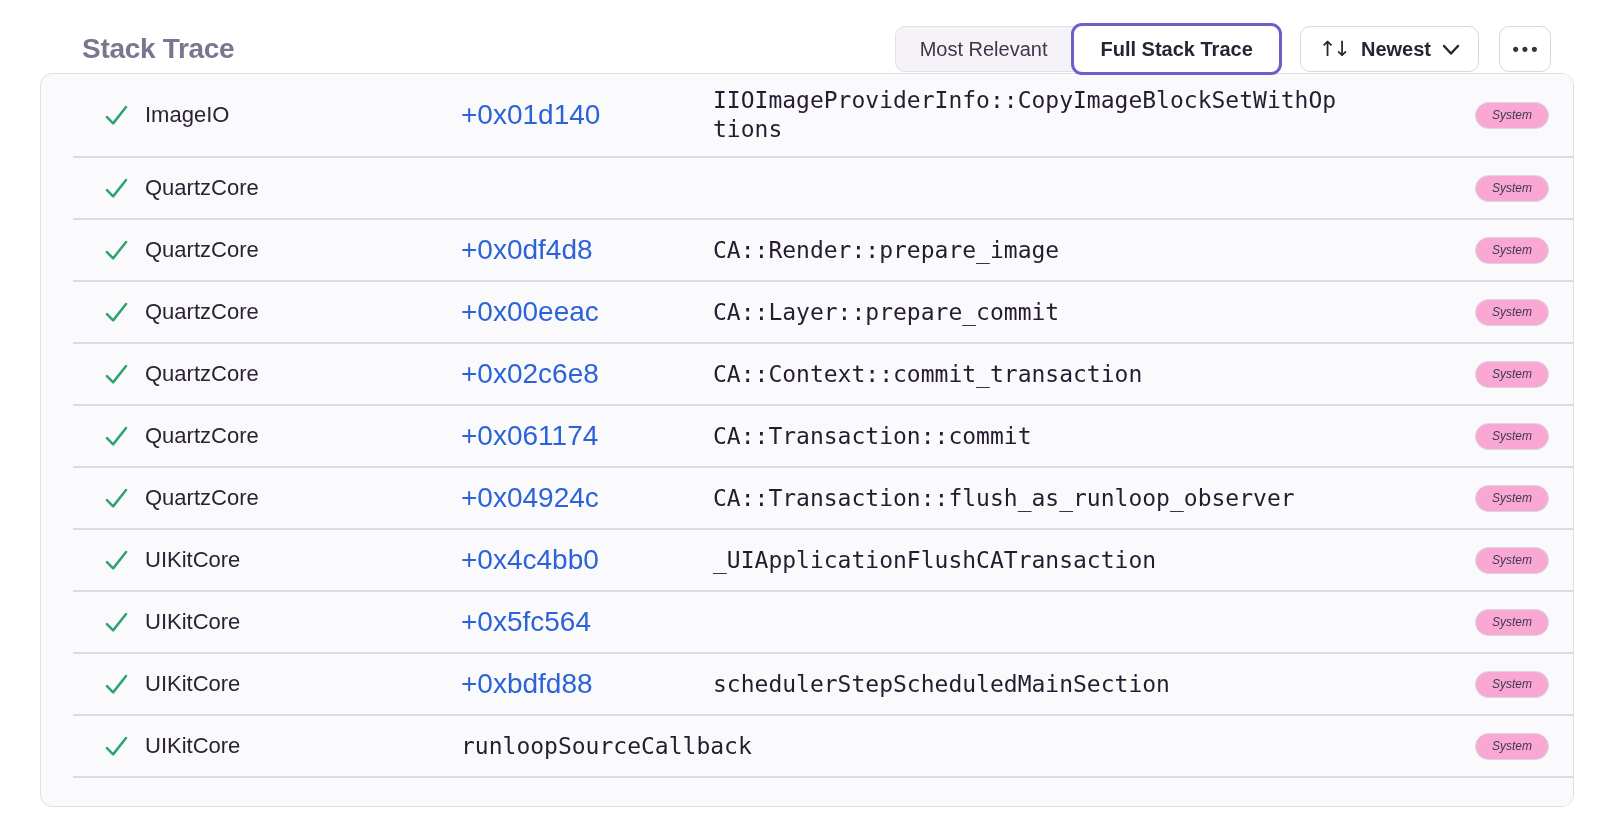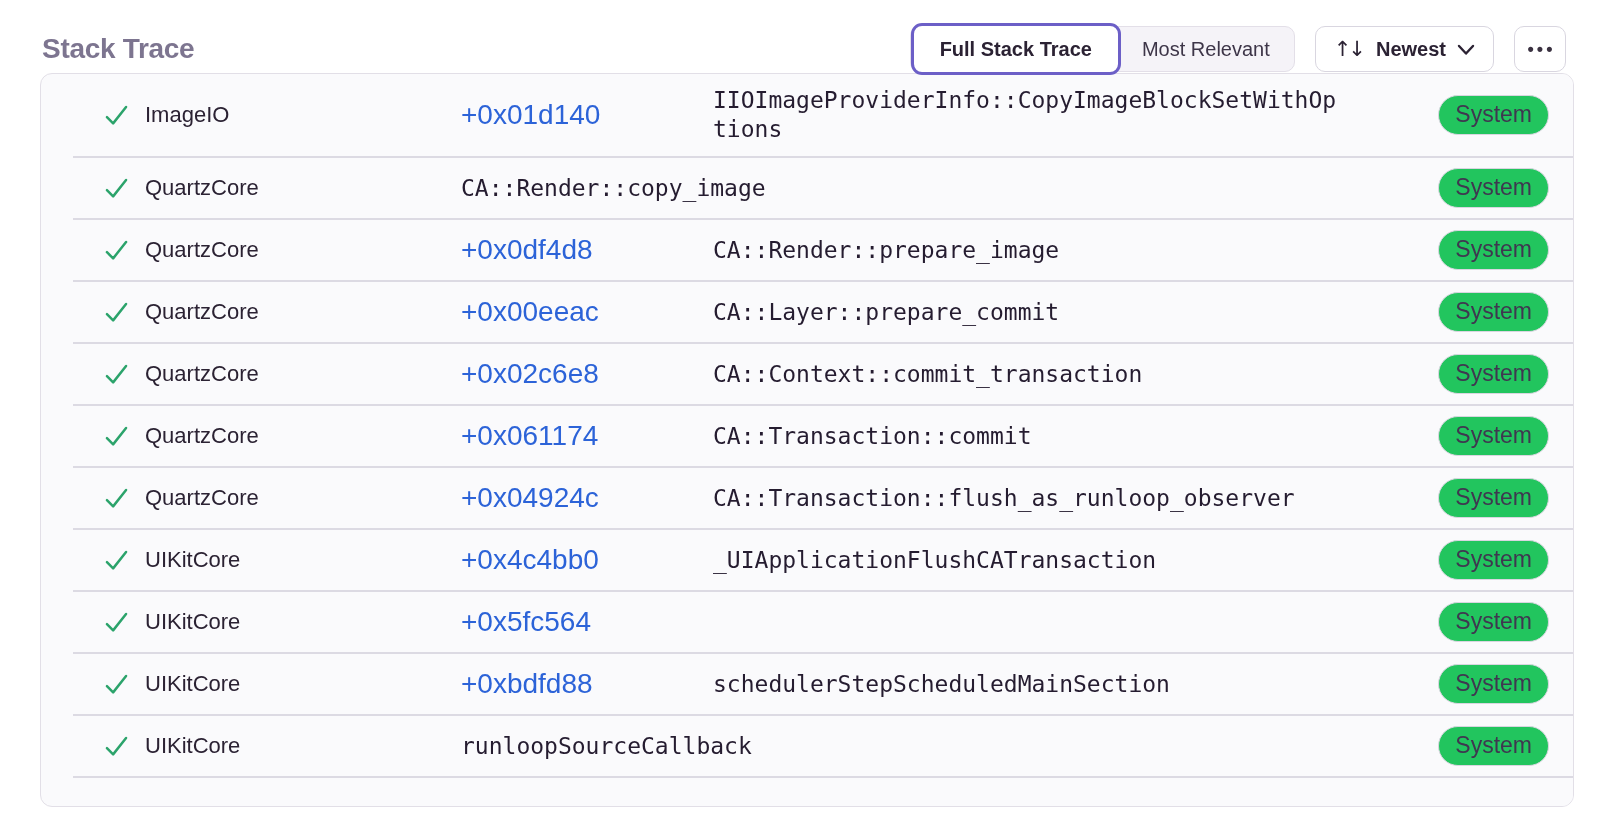--- a/index.html
+++ b/index.html
@@ -3,22 +3,23 @@
 <meta charset="utf-8">
 <style>
   * { margin: 0; padding: 0; box-sizing: border-box; }
   html, body { width: 1614px; height: 822px; overflow: hidden; background: #ffffff; }
   body { font-family: "Liberation Sans", sans-serif; color: #2b2233; }
 
   
   .header {
     display: flex;
     align-items: center;
-    padding: 25px 48px 0 42px;
+    padding: 25px 63px 0 42px;
     height: 73px;
+    margin-left: 40px;
   }
   .page-title {
     font-size: 28px;
     font-weight: 700;
     color: #7d7590;
     letter-spacing: -0.3px;
   }
   .controls {
     margin-left: auto;
     display: flex;
@@ -142,40 +143,41 @@
     font-family: "DejaVu Sans Mono", monospace;
     font-size: 23px;
     line-height: 29px;
     color: #251c30;
     max-width: 634px;
     word-break: break-all;
     padding: 12px 0;
   }
   .badge {
     margin-left: auto;
-    background: #22c55e;
+    background: #f9a8d4;
     border: 1.5px solid #d9d6e0;
     border-radius: 999px;
     padding: 5px 16px 6px;
-    font-size: 23px;
+    font-size: 12px;
     color: #3f3750;
     white-space: nowrap;
+    font-style: italic;
   }
   .partial-row { height: 30px; background: #fafafc; }
 </style>
 </head>
 <body>
 
 <div class="header">
   <div class="page-title">Stack Trace</div>
 
   <div class="controls">
     <div class="segmented">
+      <button class="seg-btn">Most Relevant</button>
       <button class="seg-btn active">Full Stack Trace</button>
-      <button class="seg-btn">Most Relevant</button>
     </div>
 
     <button class="ctrl-btn">
       <span class="sort-glyph">↑↓</span>
       <span>Newest</span>
       <svg class="chevron-svg" width="18" height="12" viewBox="0 0 18 12">
         <polyline points="2,2 9,9.5 16,2" fill="none" stroke="#2b2233" stroke-width="2.4" stroke-linecap="round" stroke-linejoin="round"></polyline>
       </svg>
     </button>
 
@@ -198,21 +200,20 @@
     <span class="function-cell">IIOImageProviderInfo::CopyImageBlockSetWithOptions</span>
     <span class="badge">System</span>
   </div>
       <div class="frame-row">
     <span class="check-cell">
       <svg width="27" height="27" viewBox="0 0 24 24">
         <polyline points="3.5,13.5 9,19 20.5,4.5" fill="none" stroke="#2ba36b" stroke-width="2.2" stroke-linecap="round" stroke-linejoin="round"></polyline>
       </svg>
     </span>
     <span class="module-cell">QuartzCore</span>
-    <span class="function-cell">CA::Render::copy_image</span>
     <span class="badge">System</span>
   </div>
       <div class="frame-row">
     <span class="check-cell">
       <svg width="27" height="27" viewBox="0 0 24 24">
         <polyline points="3.5,13.5 9,19 20.5,4.5" fill="none" stroke="#2ba36b" stroke-width="2.2" stroke-linecap="round" stroke-linejoin="round"></polyline>
       </svg>
     </span>
     <span class="module-cell">QuartzCore</span>
     <a class="address-cell">+0x0df4d8</a>

